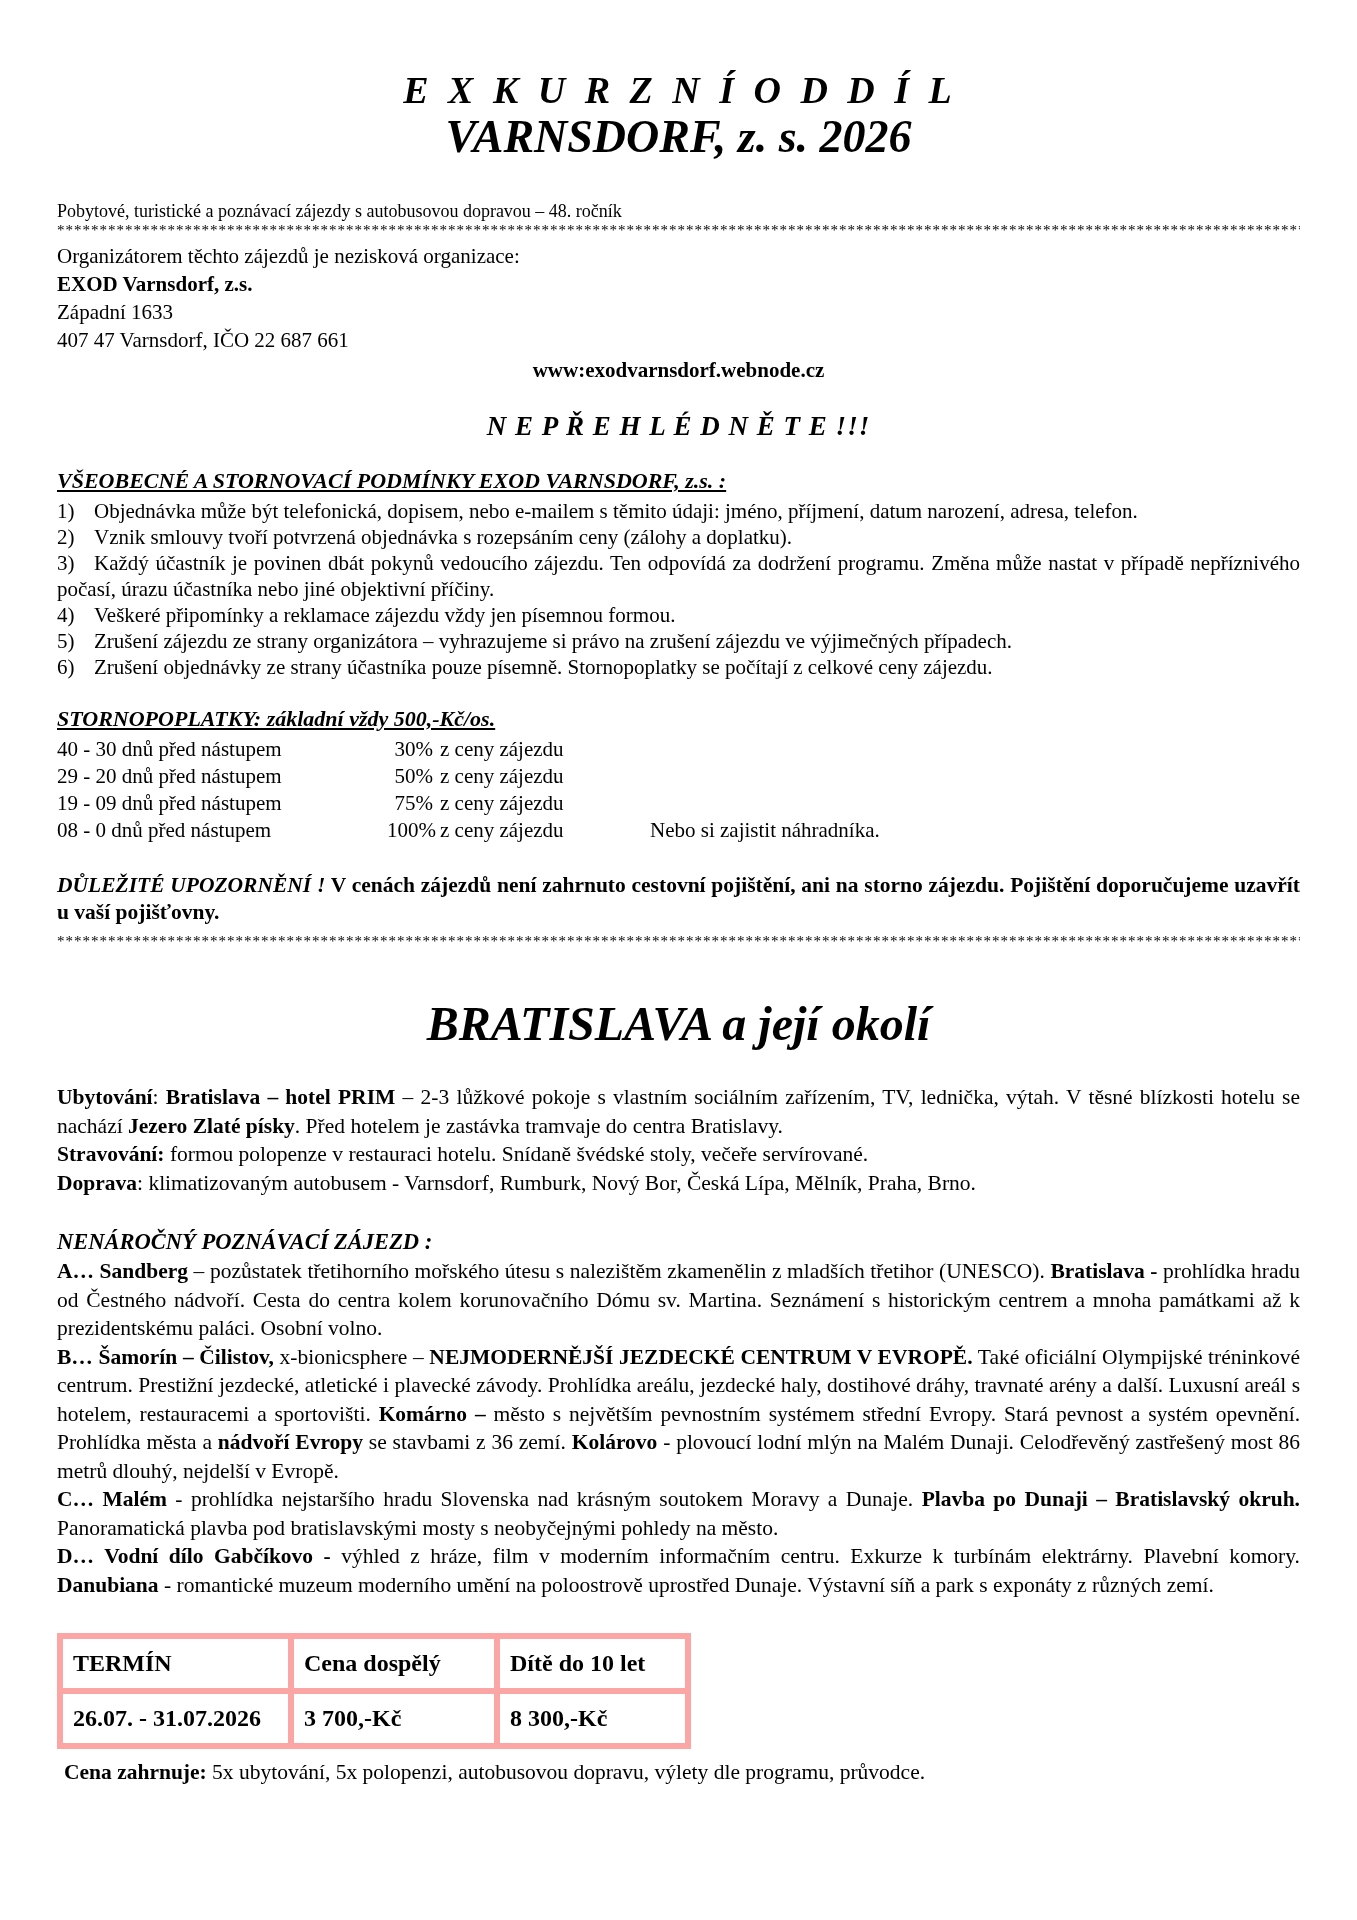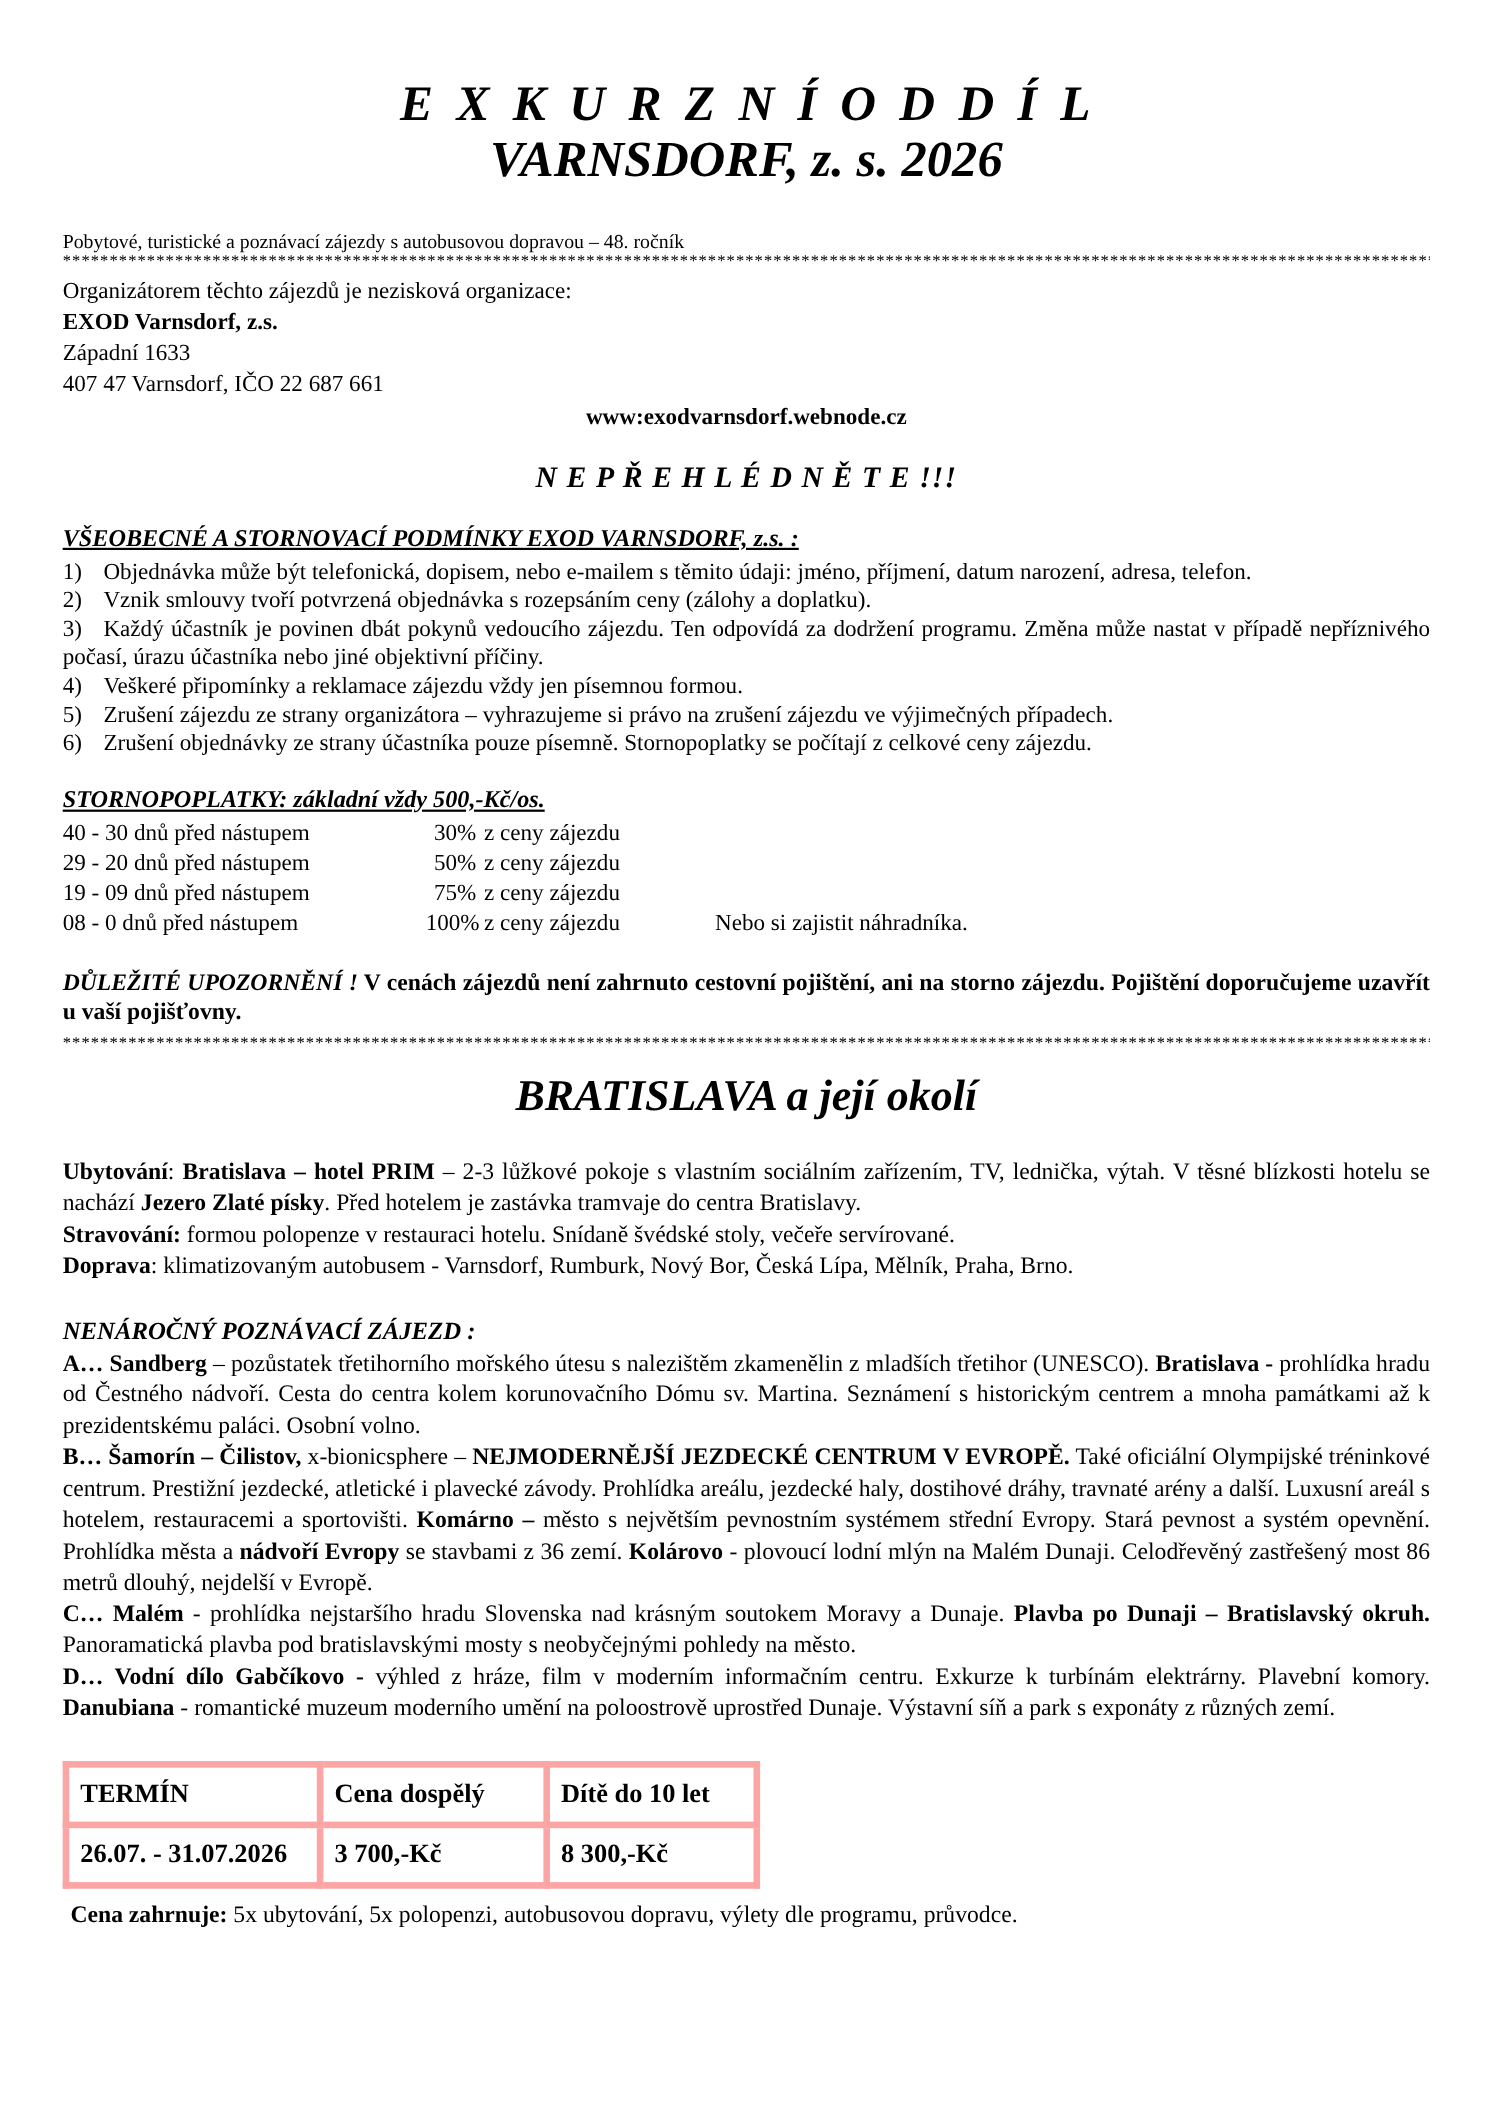--- a/index.html
+++ b/index.html
@@ -2,21 +2,21 @@
 <html><head>
 <meta charset="utf-8">
 <style>
   html,body { margin:0; padding:0; background:#ffffff; }
   body { width:1357px; height:1920px; color:#000; font-family:"Liberation Serif", serif; }
   .page { padding:56px 57px 0 57px; }
 
   .b  { font-weight:bold; }
   .bi { font-weight:bold; font-style:italic; }
 
-  .title1 { text-align:center; font-size:45px; font-weight:bold; font-style:italic;
+  .title1 { text-align:center; font-size:38px; font-weight:bold; font-style:italic;
             letter-spacing:2px; word-spacing:6px; margin-top:14px; line-height:1.1; }
   .title2 { text-align:center; font-size:46px; font-weight:bold; font-style:italic; line-height:1.1; }
 
   .subtitle { font-size:18px; margin-top:40px; line-height:1.1; }
 
   .stars { font-size:15px; letter-spacing:1px; white-space:nowrap; overflow:hidden;
            height:19px; line-height:17px; }
 
   .contact-flex { display:flex; justify-content:space-between; font-size:21px; line-height:28px; margin-top:1px; }
   .contact-left  { text-align:left; }
@@ -37,22 +37,22 @@
   .storno-row { display:flex; font-size:21px; line-height:27px; }
   .storno-period { width:330px; }
   .storno-pct  { width:46px; text-align:right; }
   .storno-unit { margin-left:7px; width:152px; }
   .storno-note { margin-left:58px; }
 
   .warning { font-size:21.5px; line-height:26.5px; margin-top:28px; text-align:justify; }
 
   .stars2 { margin-top:8px; }
 
-  .big-heading { text-align:center; font-size:40px; font-weight:bold; font-style:italic;
-                 margin-top:12px; margin-bottom:32px; }
+  .big-heading { text-align:center; font-size:48px; font-weight:bold; font-style:italic;
+                 margin-top:44px; margin-bottom:32px; }
 
   .para { font-size:21.5px; line-height:28.5px; text-align:justify; }
 
   .program-heading { font-weight:bold; font-style:italic; font-size:22.5px;
                      margin-top:32px; margin-bottom:2px; }
 
   .price-table { border-collapse:collapse; margin-top:34px; }
   .price-table td { border:6px solid #fca5a5; font-size:24px; font-weight:bold;
                     padding:11px 10px; vertical-align:middle; }
   .col-termin { width:205px; }

